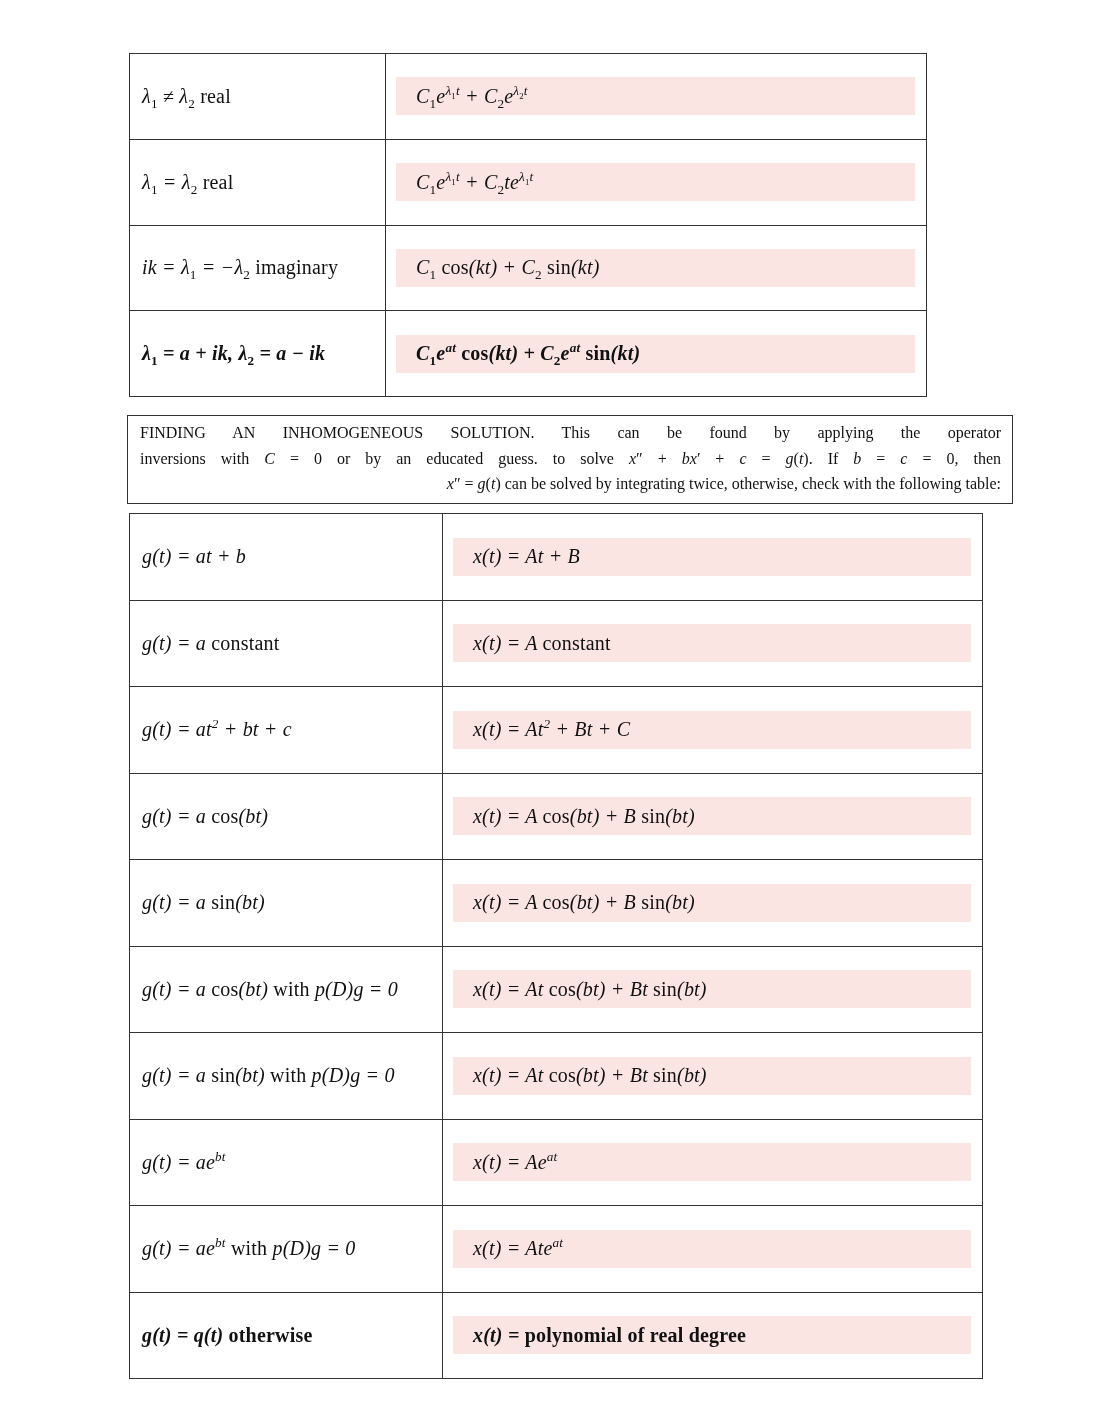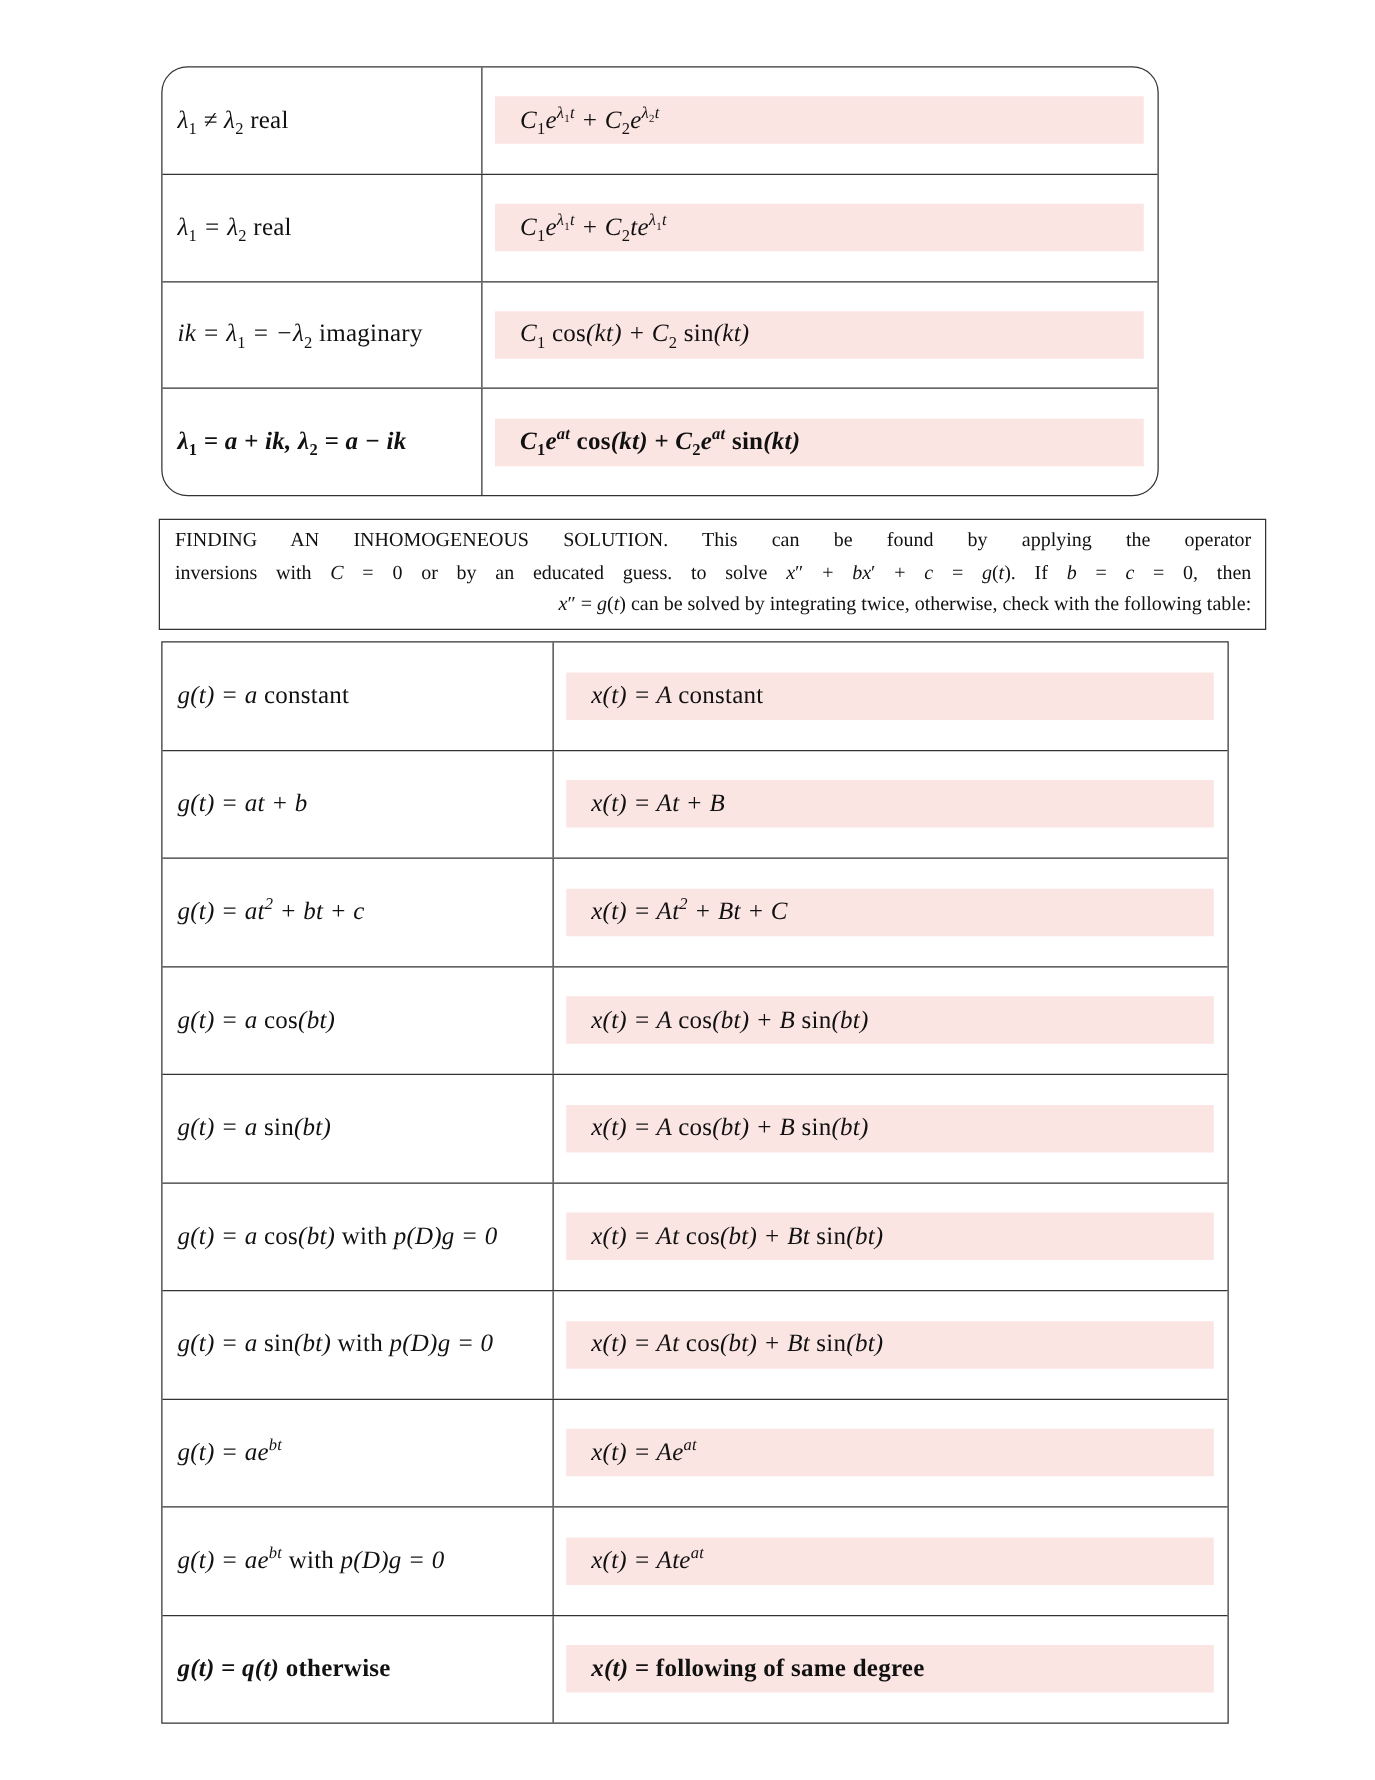--- a/index.html
+++ b/index.html
@@ -2,21 +2,21 @@
 <html><head>
 <meta charset="utf-8">
 <style>
   html,body{margin:0;padding:0;background:#ffffff;}
   *{box-sizing:border-box;}
   .page{
     position:relative;width:1100px;height:1424px;background:#ffffff;
     font-family:"Liberation Serif","DejaVu Serif",serif;color:#111111;overflow:hidden;
   }
   .tbl{position:absolute;border:1.6px solid #333333;display:flex;flex-direction:column;background:#ffffff;}
-  .t1{left:129px;top:53px;width:798px;height:344px;border-radius:21px;}
+  .t1{left:129px;top:53px;width:798px;height:344px;}
   .t2{left:129px;top:513px;width:854px;height:866px;}
   .trow{flex:1 1 0;display:flex;border-bottom:1.6px solid #333333;min-height:0;}
   .trow:last-child{border-bottom:none;font-weight:bold;}
   .cell{display:flex;align-items:center;min-width:0;}
   .cell.case{border-right:1.6px solid #333333;padding-left:12px;}
   .t1 .cell.case{width:256px;}
   .t2 .cell.case{width:313px;}
   .cell.sol{flex:1 1 auto;}
   .hl{
     background:#fbe5e3;height:38px;display:flex;align-items:center;
@@ -85,35 +85,35 @@
 
   <div class="note">
     <div class="nline just">FINDING AN INHOMOGENEOUS SOLUTION. This can be found by applying the operator</div>
     <div class="nline just">inversions with <span class="it">C</span> = 0 or by an educated guess. to solve <span class="it">x</span>″ + <span class="it">bx</span>′ + <span class="it">c</span> = <span class="it">g</span>(<span class="it">t</span>). If <span class="it">b</span> = <span class="it">c</span> = 0, then</div>
     <div class="nline"><span class="it">x</span>″ = <span class="it">g</span>(<span class="it">t</span>) can be solved by integrating twice, otherwise, check with the following table:</div>
   </div>
 
   <div class="tbl t2">
     <div class="trow">
       <div class="cell case">
+        <span class="fm">g(t) = at + b</span>
+      </div>
+      <div class="cell sol">
+        <div class="hl">
+          <span class="fm">x(t) = At + B</span>
+        </div>
+      </div>
+    </div>
+    <div class="trow">
+      <div class="cell case">
         <span class="fm">g(t) = a <span class="up">constant</span></span>
       </div>
       <div class="cell sol">
         <div class="hl">
           <span class="fm">x(t) = A <span class="up">constant</span></span>
-        </div>
-      </div>
-    </div>
-    <div class="trow">
-      <div class="cell case">
-        <span class="fm">g(t) = at + b</span>
-      </div>
-      <div class="cell sol">
-        <div class="hl">
-          <span class="fm">x(t) = At + B</span>
         </div>
       </div>
     </div>
     <div class="trow">
       <div class="cell case">
         <span class="fm">g(t) = at<sup>2</sup> + bt + c</span>
       </div>
       <div class="cell sol">
         <div class="hl">
           <span class="fm">x(t) = At<sup>2</sup> + Bt + C</span>
@@ -179,19 +179,19 @@
           <span class="fm">x(t) = Ate<sup>at</sup></span>
         </div>
       </div>
     </div>
     <div class="trow">
       <div class="cell case">
         <span class="fm">g(t) = q(t) <span class="up">otherwise</span></span>
       </div>
       <div class="cell sol">
         <div class="hl">
-          <span class="fm">x(t) = <span class="up">following of same degree</span></span>
+          <span class="fm">x(t) = <span class="up">polynomial of real degree</span></span>
         </div>
       </div>
     </div>
   </div>
 
 </div>
 
 </body></html>

